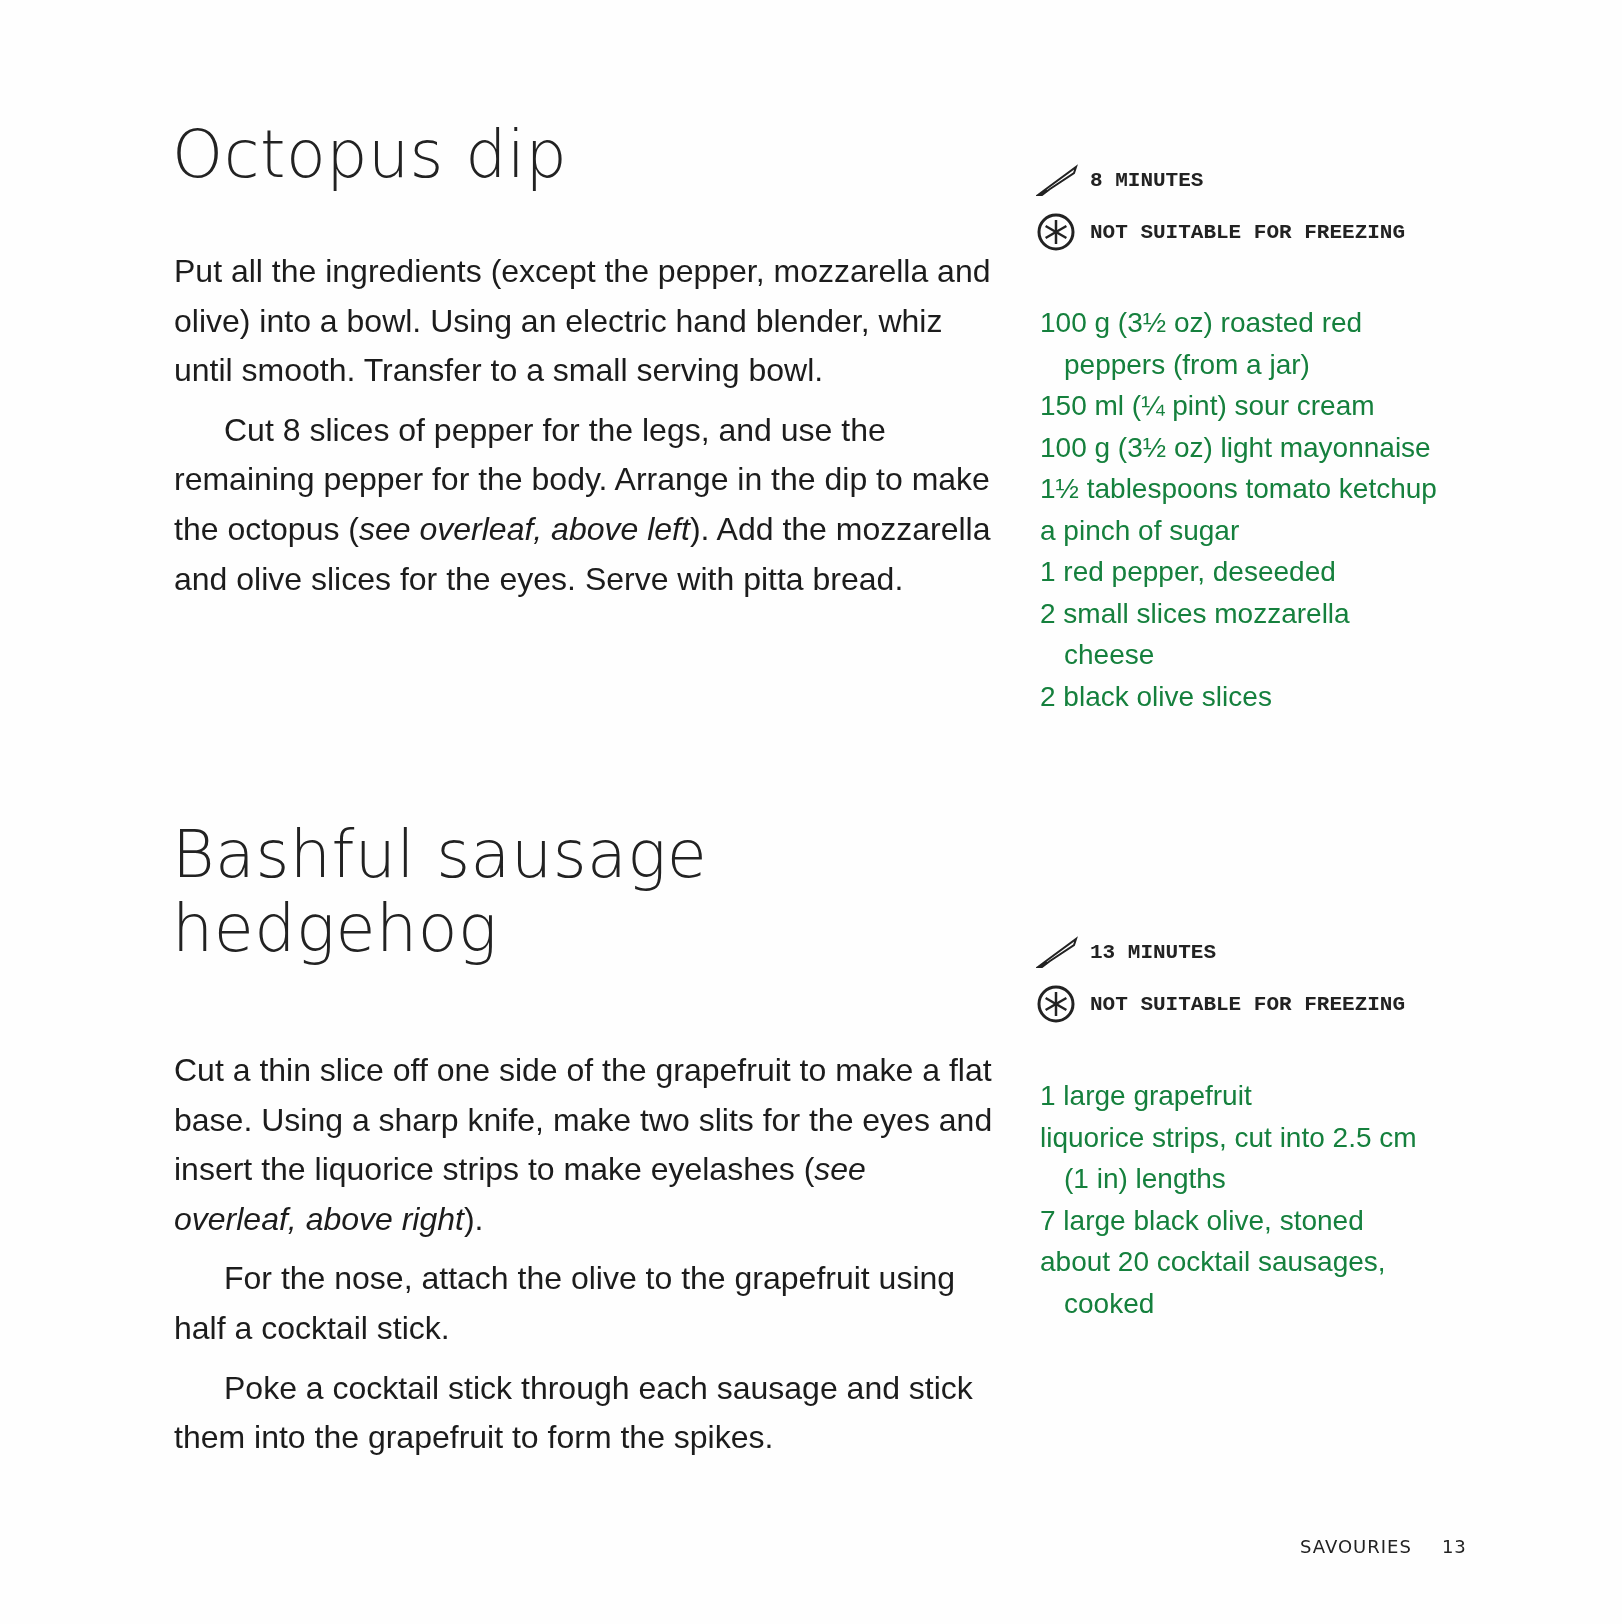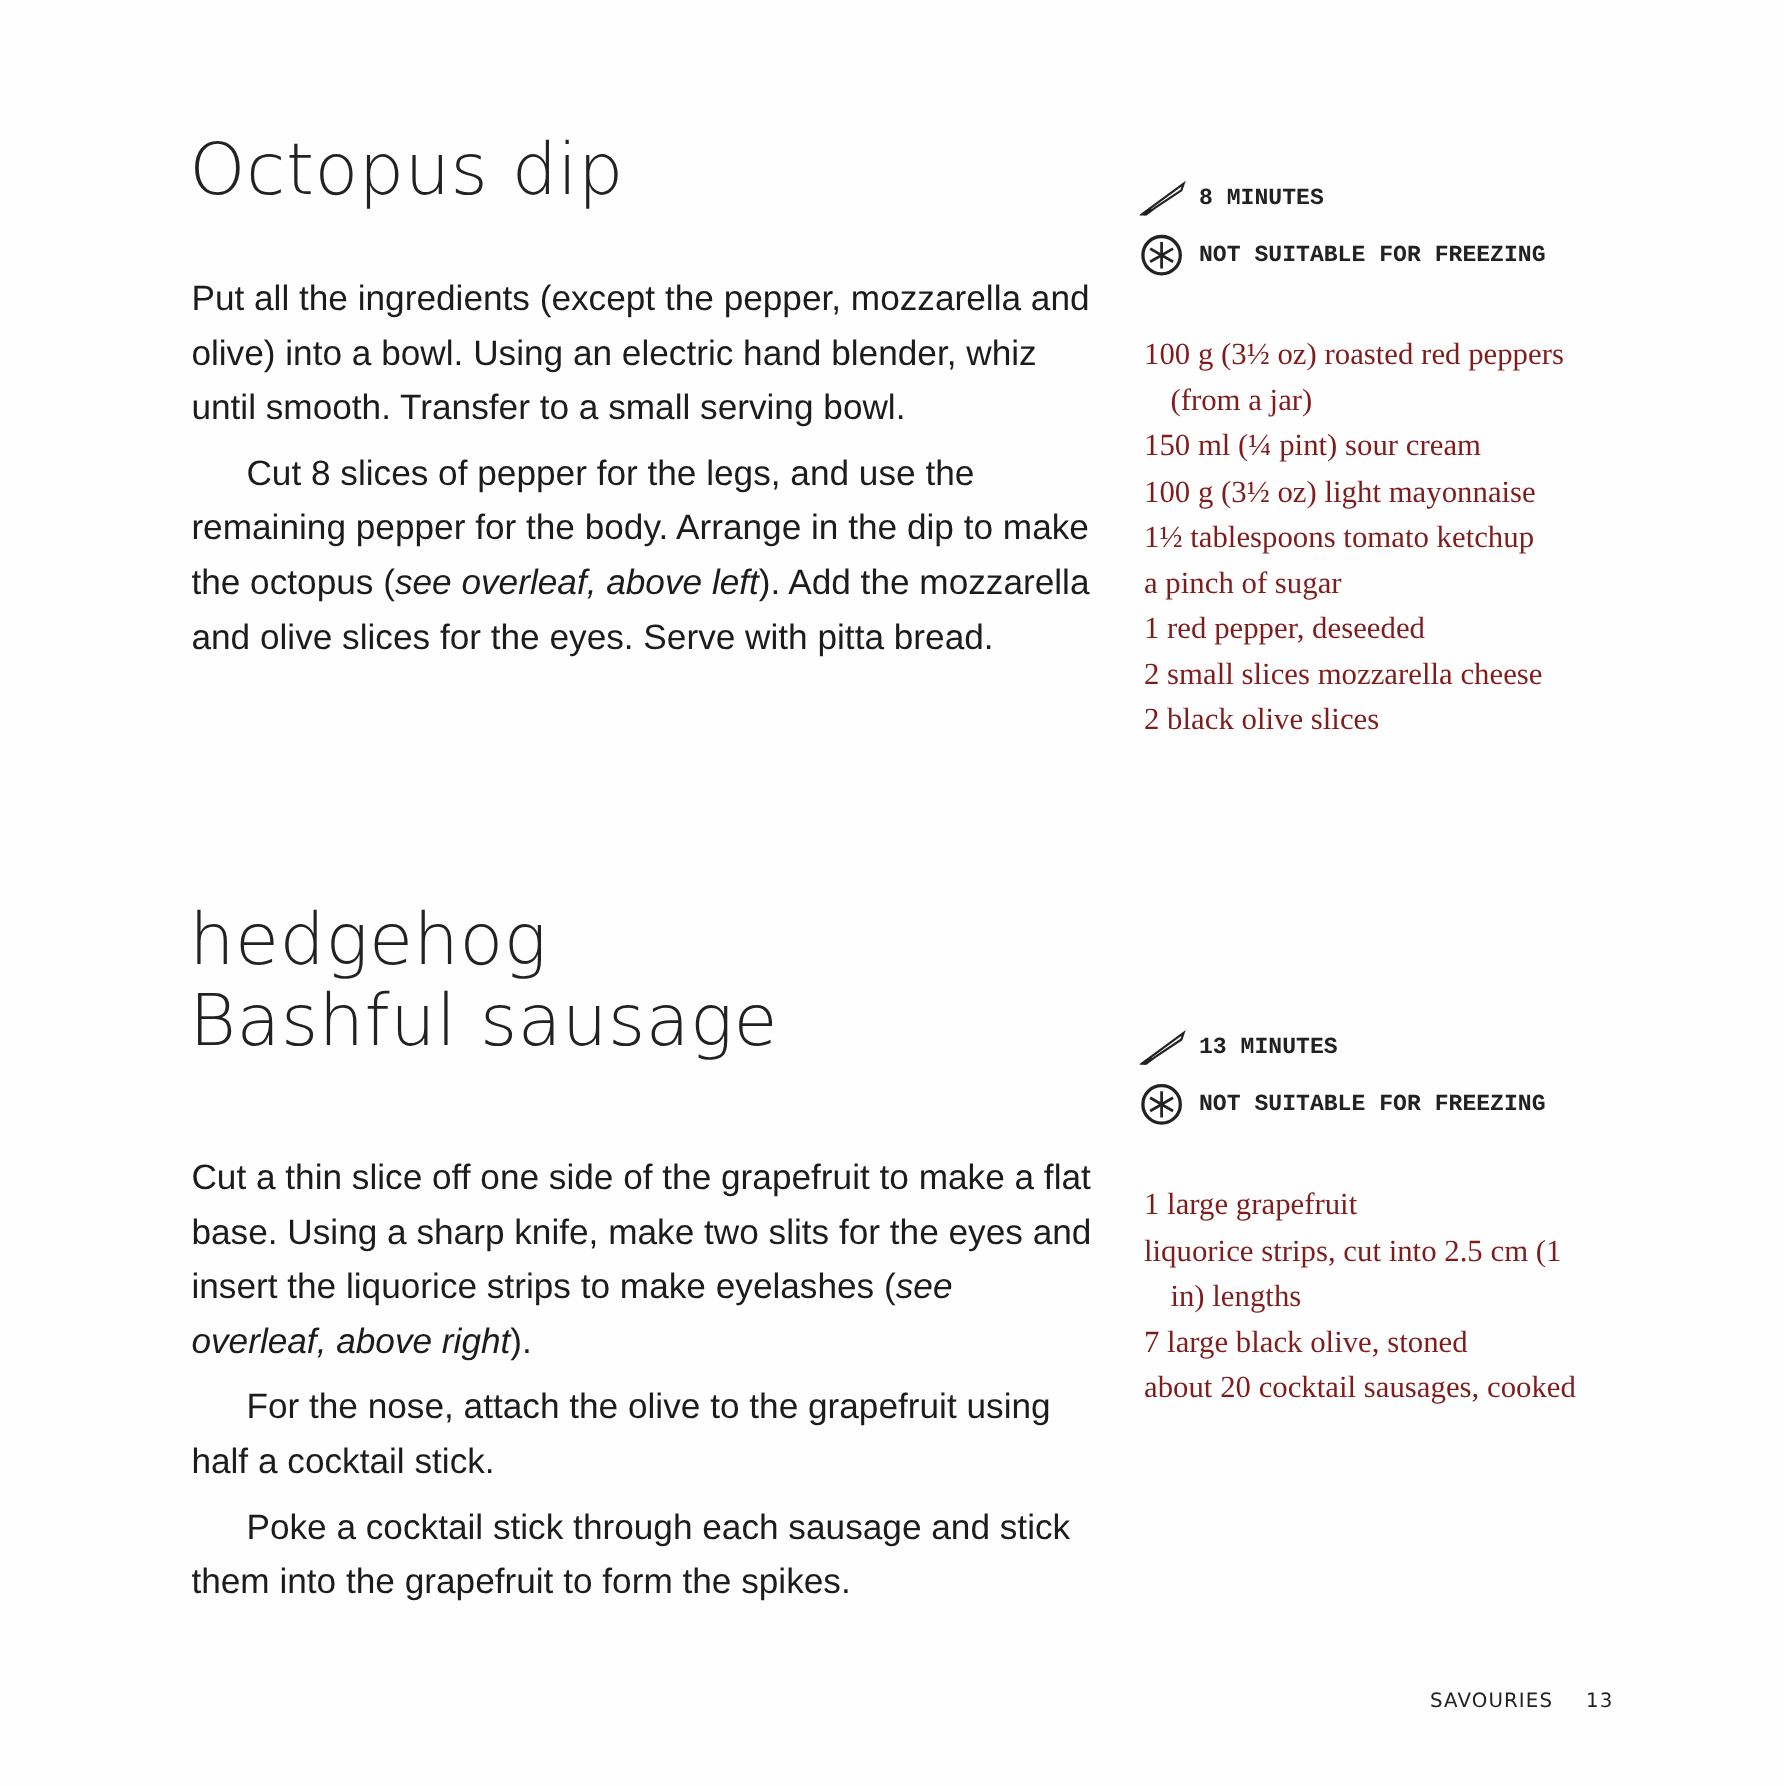--- a/index.html
+++ b/index.html
@@ -9,22 +9,22 @@
            font-size:65px; line-height:74px; color:#222; letter-spacing:0.5px; }
   .body-text { position:absolute; left:174px; width:820px; font-family:Liberation Sans, sans-serif;
                font-size:32px; line-height:49.6px; color:#1c1c1c; }
   .body-text p { margin:0; }
   .body-text p.indent { text-indent:50px;margin-top:10px; }
   .body-text em { font-style:italic; }
   .meta { position:absolute; left:1040px; font-family:Liberation Mono, monospace; font-size:21px;
           color:#222; font-weight:600; }
   .meta-row { display:flex; align-items:center; height:52px; }
   .meta-row .ico { width:48px; height:40px; margin-left:-4px; margin-right:6px; display:flex; align-items:center; }
-  .ingredients { position:absolute; left:1040px; width:400px; font-family:Liberation Serif, serif;
-                 font-size:28px; line-height:41.5px; color:#7f1d1d; }
+  .ingredients { position:absolute; left:1040px; width:400px; font-family:Liberation Sans, sans-serif;
+                 font-size:28px; line-height:41.5px; color:#15803d; }
   .ingredients div { padding-left:24px; text-indent:-24px; }
   .footer { position:absolute; top:1536px; left:1300px; font-family:"DejaVu Sans", sans-serif; font-size:18px; color:#222; letter-spacing:1px; }
   .footer span.num { margin-left:30px; }
 </style>
 </head>
 <body>
 
 <h1 class="title" style="top:118px;margin:0;">Octopus dip</h1>
 
 <div class="body-text" style="top:247px;">
@@ -62,22 +62,22 @@
   <div>150 ml (¼ pint) sour cream</div>
   <div>100 g (3½ oz) light mayonnaise</div>
   <div>1½ tablespoons tomato ketchup</div>
   <div>a pinch of sugar</div>
   <div>1 red pepper, deseeded</div>
   <div>2 small slices mozzarella cheese</div>
   <div>2 black olive slices</div>
 </div>
 
 <h1 class="title" style="top:818px;margin:0;">
+  <span style="display:block">Bashful sausage</span>
   <span style="display:block">hedgehog</span>
-  <span style="display:block">Bashful sausage</span>
 </h1>
 
 <div class="body-text" style="top:1046px;">
   <p><span>Cut a thin slice off one side of the grapefruit to make a flat base. Using a sharp knife, make two slits for the eyes and insert the liquorice strips to make eyelashes (</span><em>see overleaf, above right</em><span>).</span></p>
   <p class="indent">For the nose, attach the olive to the grapefruit using half a cocktail stick.</p>
   <p class="indent">Poke a cocktail stick through each sausage and stick them into the grapefruit to form the spikes.</p>
 </div>
 
 <div class="meta" style="top:926px;">
   <div class="meta-row">

